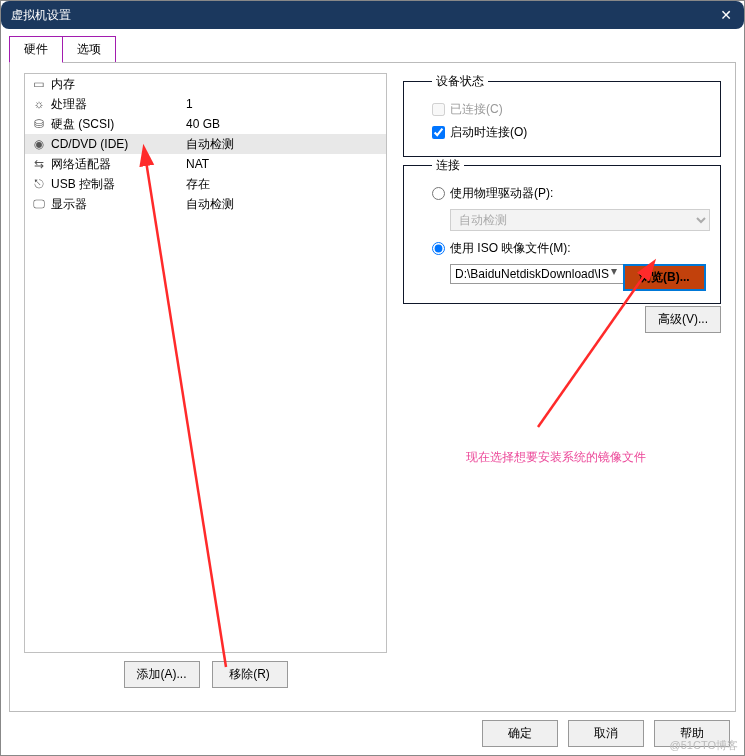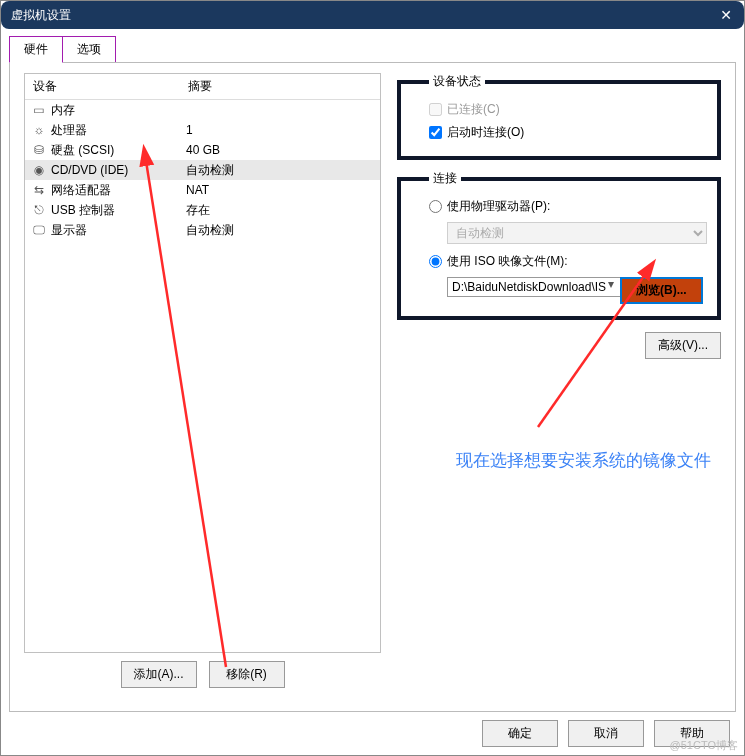--- a/index.html
+++ b/index.html
@@ -96,23 +96,22 @@
     button.std {
       padding: 4px 12px;
       border: 1px solid #999;
       background: #f0f0f0;
       font-size: 12px;
       cursor: pointer;
       min-width: 76px;
     }
     .right-panel { flex: 1; display: flex; flex-direction: column; position: relative; }
     fieldset {
-      border: 4px solid #0f172a;
+      border: 1px solid #0f172a;
       padding: 8px 10px 12px 28px;
-      margin-bottom: 10px;
       font-size: 12px;
     }
     legend { padding: 0 4px; font-size: 12px; }
     .chk-row, .radio-row {
       display: flex; align-items: center;
       padding: 3px 0;
     }
     .chk-row input, .radio-row input { margin-right: 5px; }
     .chk-row.disabled { color: #999; }
     .iso-path-row { display: flex; align-items: flex-start; gap: 6px; margin-top: 4px; margin-left: 18px; }
@@ -141,23 +140,23 @@
       margin-left: 18px;
       margin-top: 4px;
     }
     .advanced-row { display: flex; justify-content: flex-end; margin-top: 2px; }
     .bottom-buttons {
       position: absolute; bottom: 8px; right: 14px;
       display: flex; gap: 10px;
     }
     .annotation {
       position: absolute;
-      color: #3b82f6;
-      font-size: 17px;
-      top: 386px; left: 446px;
+      color: #ec4899;
+      font-size: 12px;
+      top: 386px; left: 456px;
       pointer-events: none;
     }
     svg.arrow {
       position: absolute;
       pointer-events: none;
     }
     .watermark {
       position: absolute;
       bottom: 2px; right: 6px;
       color: #bbb;
@@ -175,24 +174,20 @@
   </div>
 
   <div class="tabs">
     <div class="tab active">硬件</div>
     <div class="tab">选项</div>
   </div>
 
   <div class="content-wrapper">
     <div class="left-panel">
       <div class="device-list-wrapper">
-        <div class="list-header">
-          <div class="col-device">设备</div>
-          <div class="col-summary">摘要</div>
-        </div>
 
         <div class="device-row">
           <span class="icon">▭</span>
           <span class="name">内存</span>
         </div>
         <div class="device-row">
           <span class="icon">☼</span>
           <span class="name">处理器</span>
           <span class="summary">1</span>
         </div>

